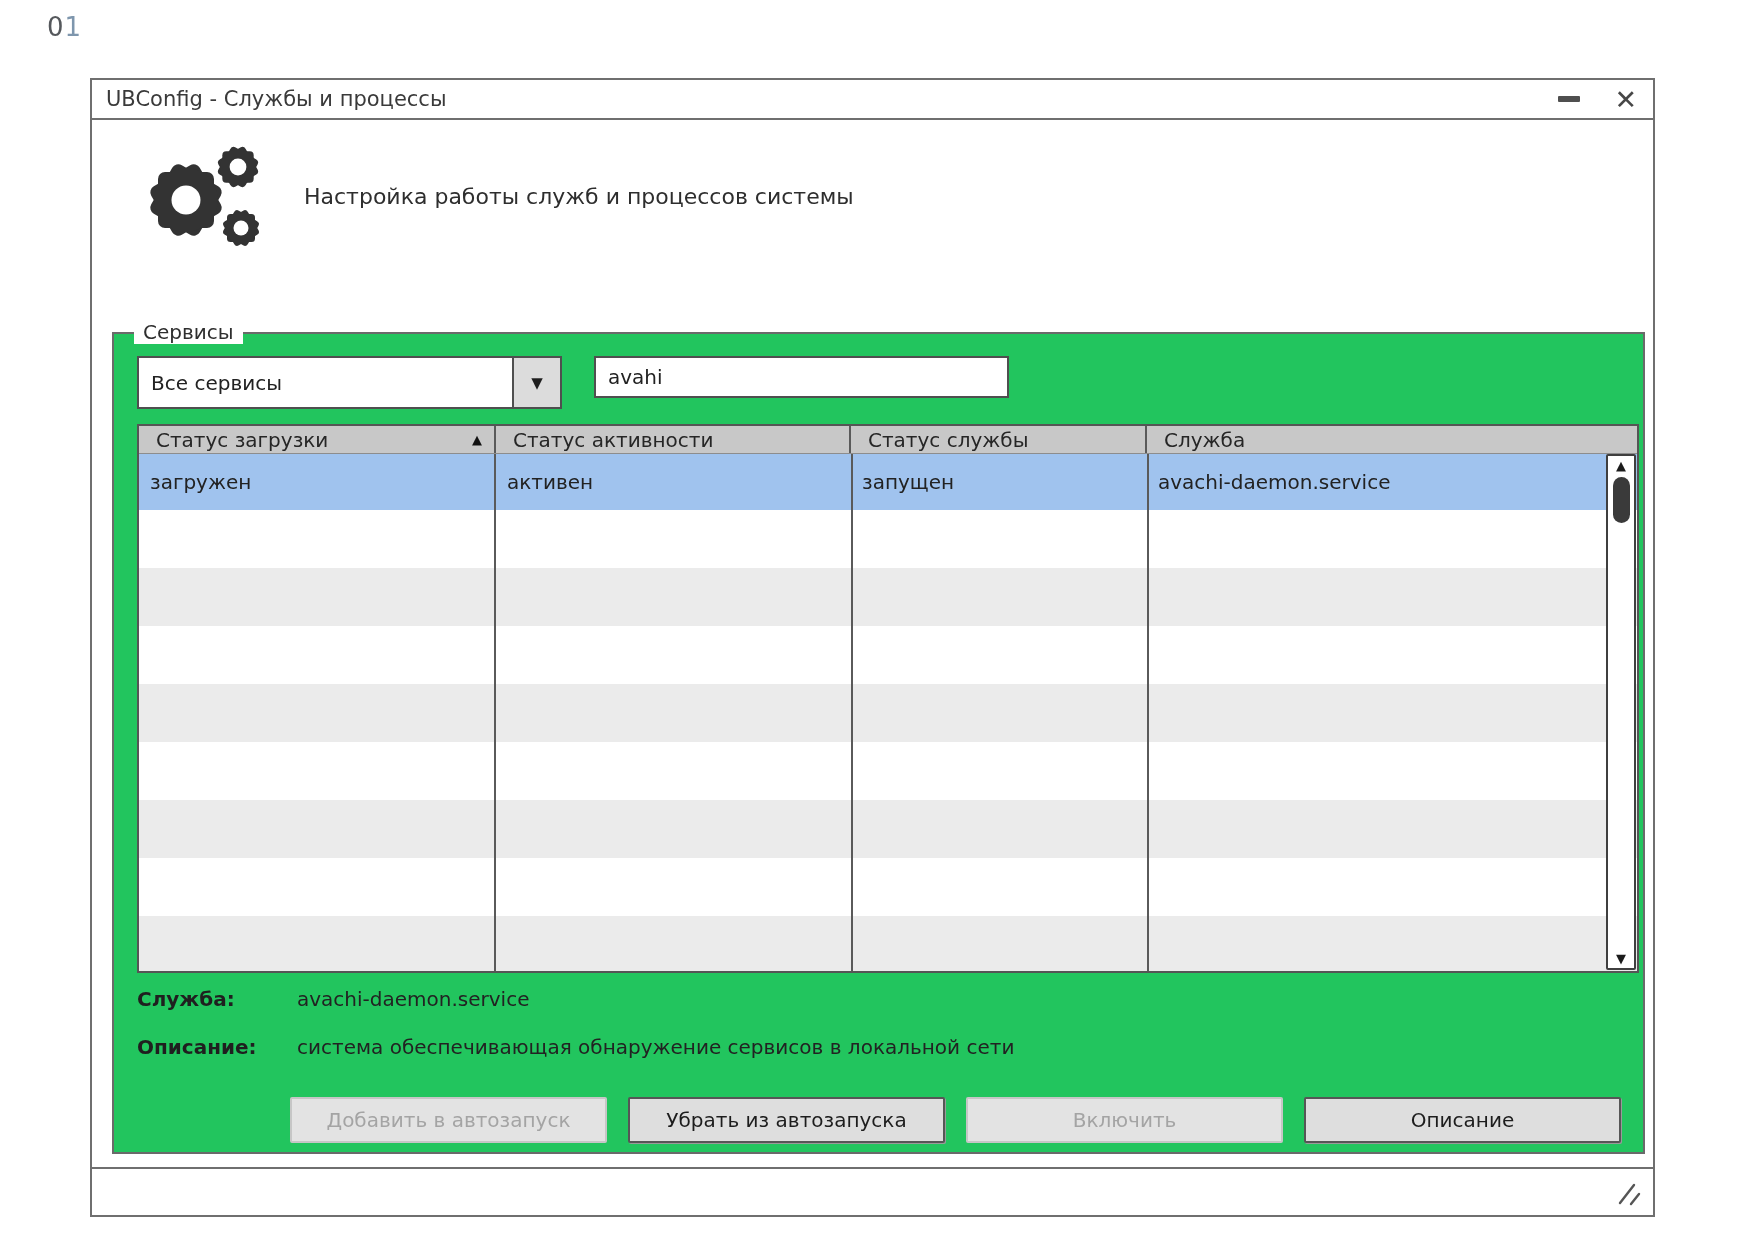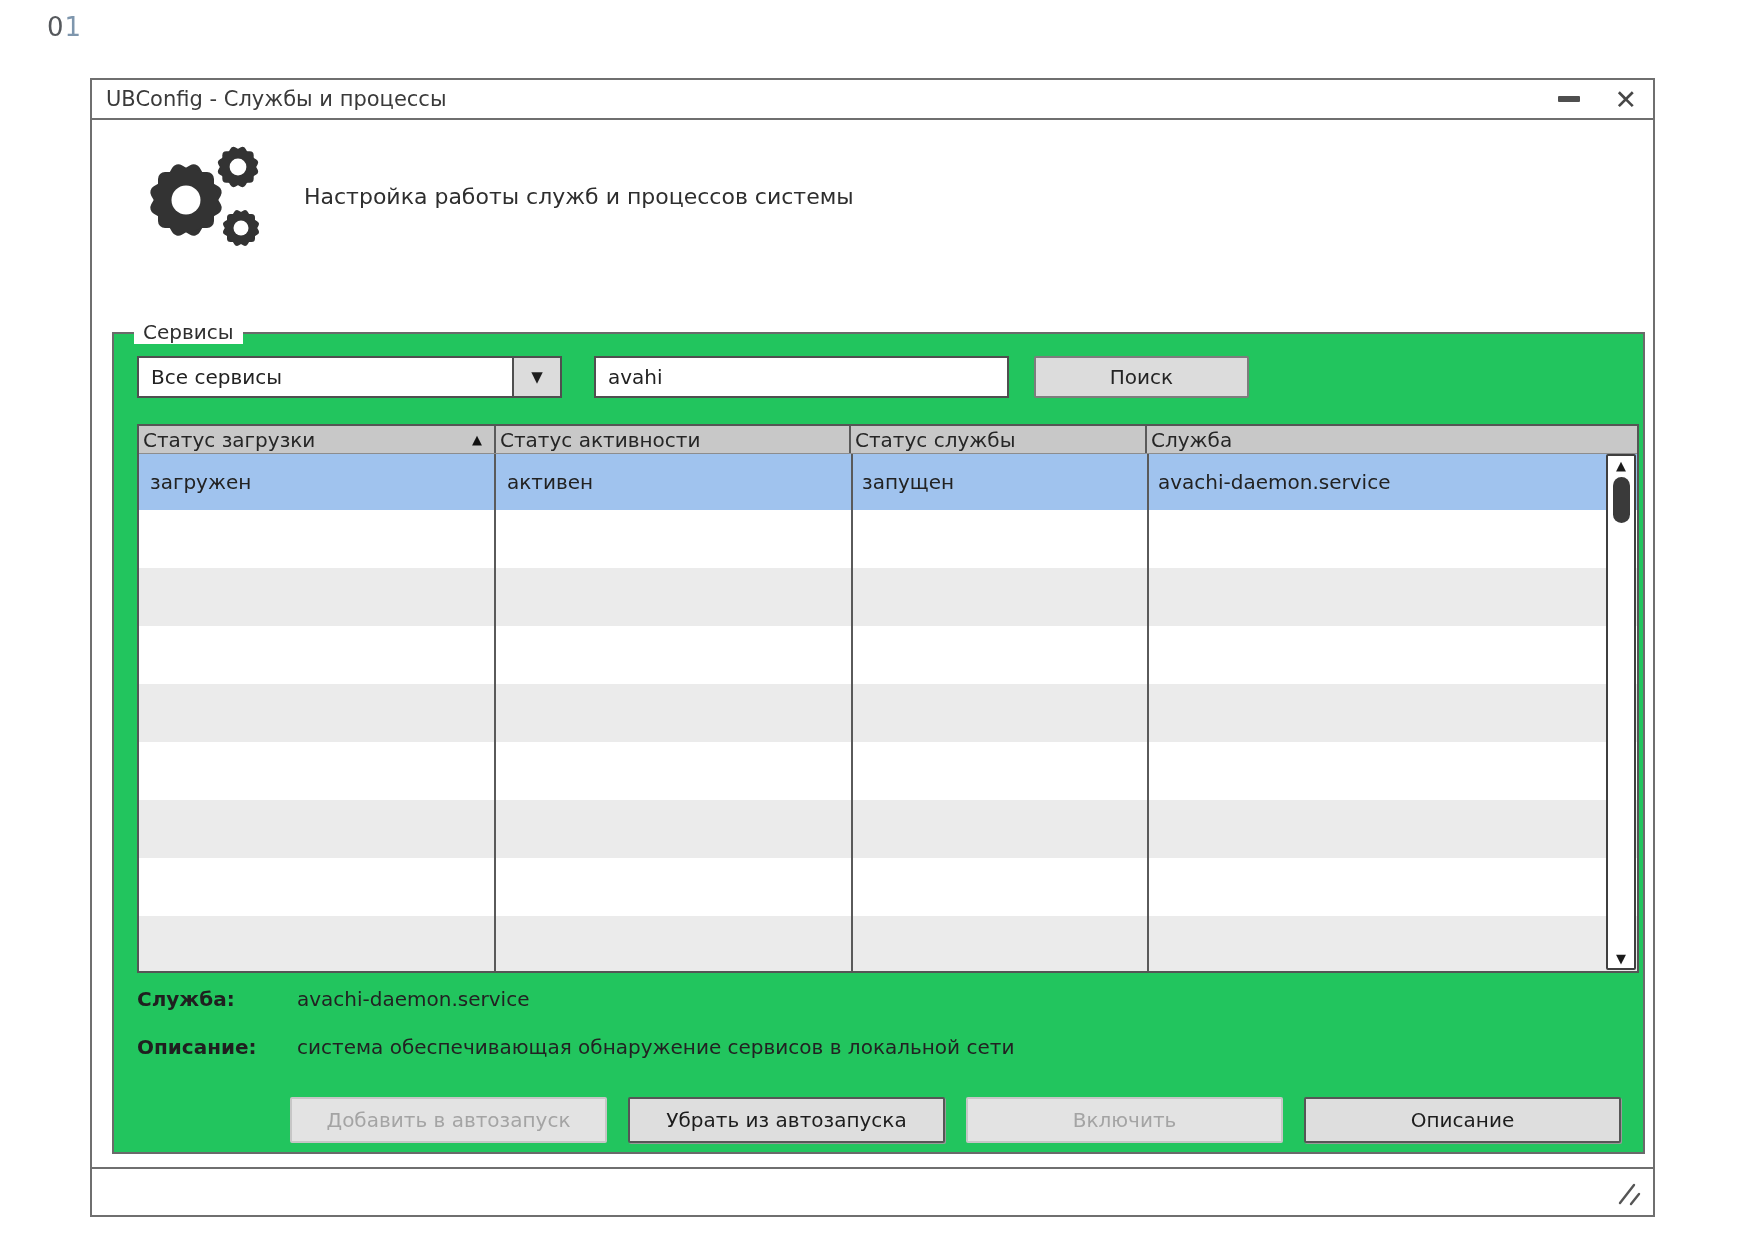--- a/index.html
+++ b/index.html
@@ -25,36 +25,36 @@
   
   .app-icon{position:absolute;left:40px;top:62px;width:130px;height:110px;}
   .header-caption{position:absolute;left:212px;top:104px;font-size:22px;color:#2e2e2e;}
 
   
   .groupbox{position:absolute;left:20px;top:252px;width:1533px;height:822px;
     border:2px solid #6a6a6a;box-sizing:border-box;background:#22c55e;}
   .legend{position:absolute;top:-14px;left:20px;background:#fff;padding:0 9px;font-size:20px;color:#2e2e2e;}
 
   
-  .dropdown{position:absolute;left:23px;top:22px;width:425px;height:42px;border:2px solid #4f4f4f;
+  .dropdown{position:absolute;left:23px;top:22px;width:425px;height:53px;border:2px solid #4f4f4f;
     box-sizing:border-box;background:#fff;display:flex;cursor:pointer;}
   .dropdown-value{flex:1;font-size:20px;display:flex;align-items:center;padding-left:12px;color:#222;}
   .dropdown-arrow-btn{width:46px;background:#dcdcdc;border-left:2px solid #4f4f4f;display:flex;
     align-items:center;justify-content:center;font-size:15px;color:#1e1e1e;}
   .search-input{position:absolute;left:480px;top:22px;width:415px;height:42px;border:2px solid #4f4f4f;
     box-sizing:border-box;font-size:20px;padding:0 12px;font-family:"DejaVu Sans","Liberation Sans",sans-serif;color:#222;outline:none;background:#fff;}
   .search-btn{position:absolute;left:920px;top:22px;width:215px;height:42px;background:#dcdcdc;
     border:2px solid #7d7d7d;border-radius:2px;font-size:20px;color:#242424;display:flex;
     align-items:center;justify-content:center;cursor:pointer;box-sizing:border-box;}
 
   
   .stable{position:absolute;left:23px;top:90px;width:1502px;height:549px;border:2px solid #555;
     box-sizing:border-box;display:flex;flex-direction:column;}
   .thead{height:28px;background:#c8c8c8;display:flex;border-bottom:1px solid #8d8d8d;box-sizing:border-box;flex:0 0 28px;}
-  .th{font-size:20px;color:#262626;display:flex;align-items:center;padding-left:4px;box-sizing:border-box;position:relative;cursor:pointer;}
+  .th{font-size:20px;color:#262626;display:flex;align-items:center;padding-left:17px;box-sizing:border-box;position:relative;cursor:pointer;}
   .th .sort{position:absolute;right:12px;font-size:13px;color:#111;}
   .c1{width:357px;border-right:2px solid #5a5a5a;}
   .c2{width:355px;border-right:2px solid #5a5a5a;}
   .c3{width:296px;border-right:2px solid #5a5a5a;}
   .c4{flex:1;border-radius:10px;}
   .tbody{position:relative;flex:1;
     background:repeating-linear-gradient(180deg,#ffffff 0 58px,#ebebeb 58px 116px);
     background-position:0 56px;}
   .sel-row{position:absolute;left:0;top:0;height:56px;width:100%;background:#a0c3ee;display:flex;}
   .td{font-size:20px;color:#222;display:flex;align-items:center;padding-left:11px;box-sizing:border-box;}
@@ -134,23 +134,20 @@
 
     <div class="dropdown">
       <div class="dropdown-value">Все сервисы</div>
       <div class="dropdown-arrow-btn">
         <span>▼</span>
       </div>
     </div>
 
     <input class="search-input" type="text" value="avahi" style="">
 
-    <div class="search-btn">
-      <span>Поиск</span>
-    </div>
 
     <div class="stable">
       <div class="thead">
         <div class="th c1">
           <span>Статус загрузки</span>
           <span class="sort">▲</span>
         </div>
         <div class="th c2">
           <span>Статус активности</span>
         </div>

